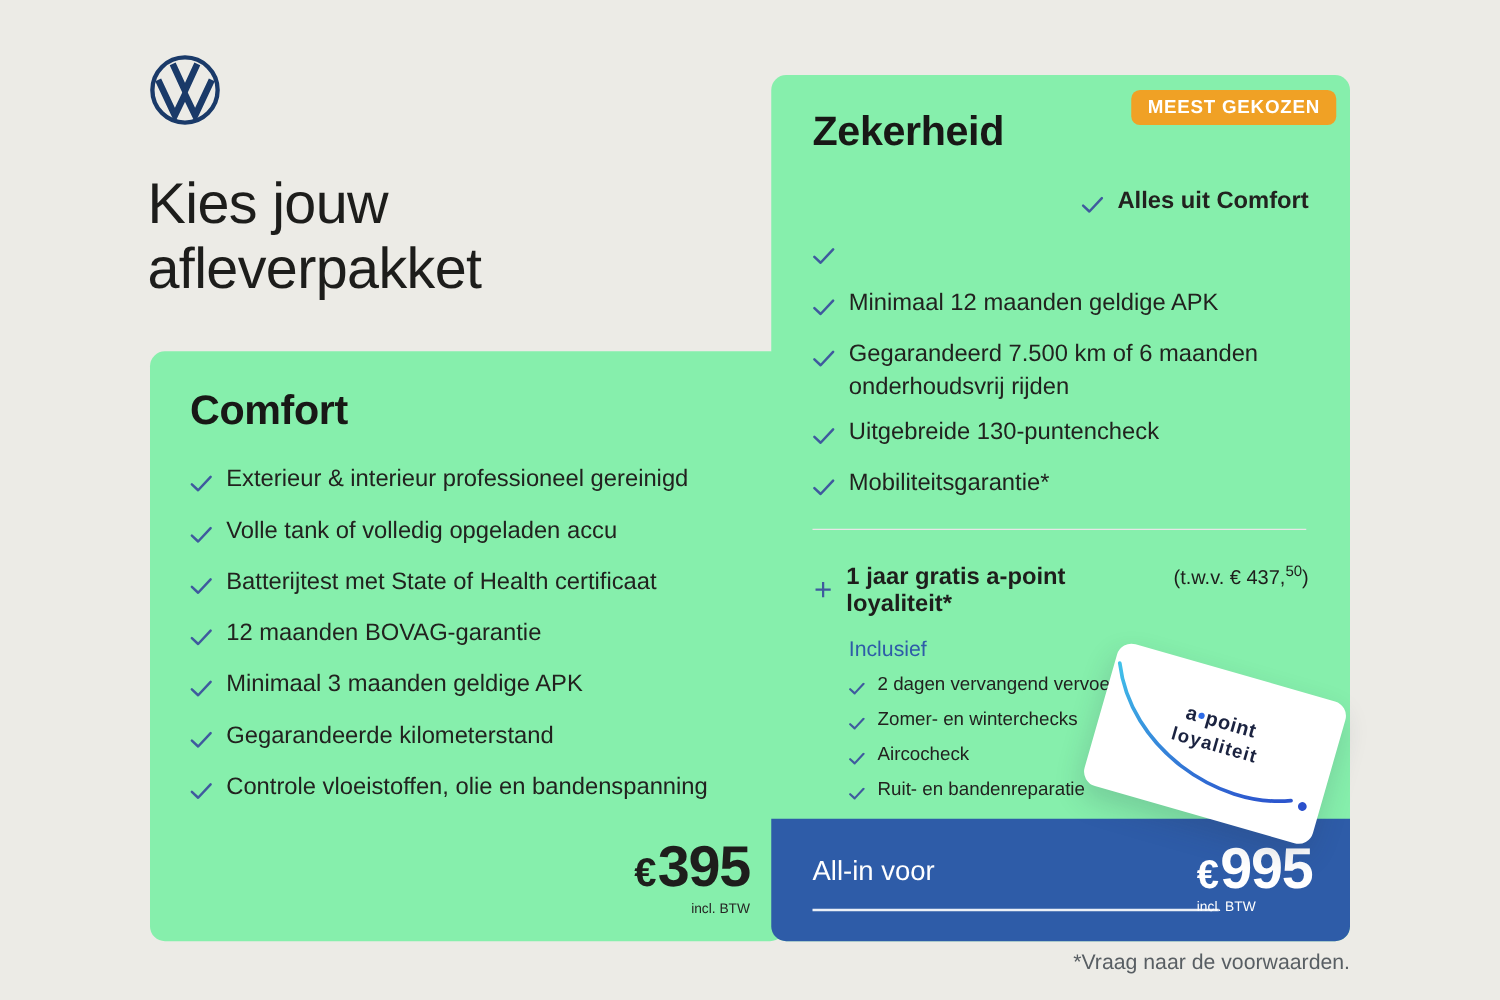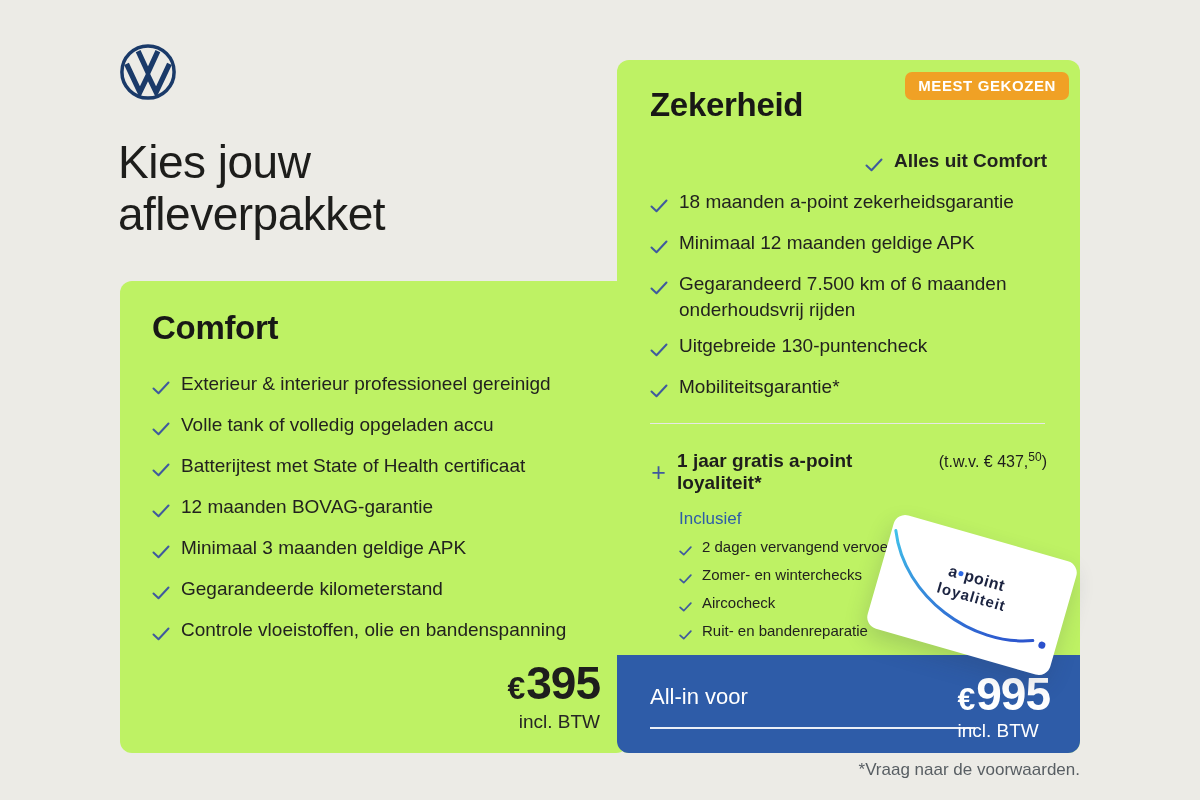--- a/index.html
+++ b/index.html
@@ -13,41 +13,41 @@
   
   .vw-logo { position:absolute; left:119px; top:43px; width:58px; height:58px; }
   .page-title {
     position:absolute; left:118px; top:136px;
     font-size:46px; line-height:52px; font-weight:500;
     letter-spacing:-0.5px; color:#1D1D1B;
   }
 
   
   .card {
-    position:absolute; background:#bef264; border-radius:12px;
+    position:absolute; background:#86efac; border-radius:12px;
   }
   .card-comfort { left:120px; top:281px; width:508px; height:472px; padding:28px 30px 0 32px; }
   .card-zekerheid { left:617px; top:60px; width:463px; height:693px; padding:26px 33px 0 33px; }
 
   .card h2 { font-size:33px; font-weight:700; letter-spacing:-0.3px; color:#181816; }
 
   ul.features { list-style:none; margin-top:24px; }
   ul.features li {
     display:flex; align-items:flex-start; gap:11px;
     font-size:19px; line-height:26px; font-weight:500;
     margin-bottom:10px; color:#22221F;
   }
   ul.features li .chk { flex:0 0 18px; margin-top:5px; }
   ul.features li.bold { font-weight:700;justify-content:flex-end; }
 
   
   .price-block { position:absolute; right:28px; bottom:20px; text-align:right; }
   .price-amount { font-size:46px; font-weight:700; line-height:1; letter-spacing:-1px; }
   .price-amount .euro { font-size:32px; font-weight:600; margin-right:2px; }
-  .price-note { font-size:19px; font-weight:500; margin-top:5px; color:#26262.3; color:#262624; }
+  .price-note { font-size:11px; font-weight:500; margin-top:5px; color:#26262.3; color:#262624; }
 
   
   .badge {
     position:absolute; top:12px; right:11px;
     background:#F0A125; color:#FFFFFF;
     font-size:15px; font-weight:700; letter-spacing:0.6px;
     padding:5px 13px 6px; border-radius:7px;
   }
   .divider { border:none; height:1px; background:#E7E7E7; margin:18px 2px 0 0; }
 
@@ -176,21 +176,20 @@
       <li class="bold">
         <span class="chk"><svg width="18" height="14" viewBox="0 0 18 14">
               <path d="M1.5 7.5 L6.5 12.2 L16.5 1.5" fill="none" stroke="#3F5A9E" stroke-width="2" stroke-linecap="round" stroke-linejoin="round"></path>
             </svg></span>
         <span>Alles uit Comfort</span>
       </li>
       <li>
         <span class="chk"><svg width="18" height="14" viewBox="0 0 18 14">
               <path d="M1.5 7.5 L6.5 12.2 L16.5 1.5" fill="none" stroke="#3F5A9E" stroke-width="2" stroke-linecap="round" stroke-linejoin="round"></path>
             </svg></span>
-        <span>18 maanden a-point zekerheidsgarantie</span>
       </li>
       <li>
         <span class="chk"><svg width="18" height="14" viewBox="0 0 18 14">
               <path d="M1.5 7.5 L6.5 12.2 L16.5 1.5" fill="none" stroke="#3F5A9E" stroke-width="2" stroke-linecap="round" stroke-linejoin="round"></path>
             </svg></span>
         <span>Minimaal 12 maanden geldige APK</span>
       </li>
       <li>
         <span class="chk"><svg width="18" height="14" viewBox="0 0 18 14">
               <path d="M1.5 7.5 L6.5 12.2 L16.5 1.5" fill="none" stroke="#3F5A9E" stroke-width="2" stroke-linecap="round" stroke-linejoin="round"></path>

